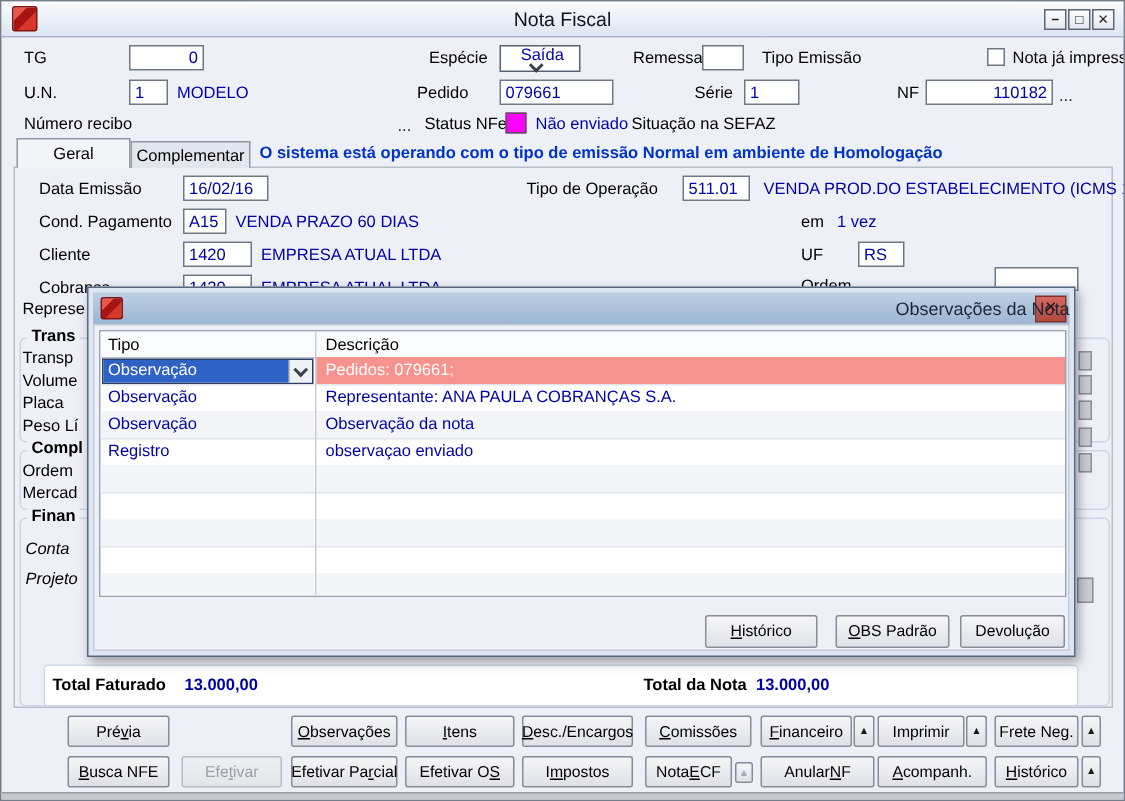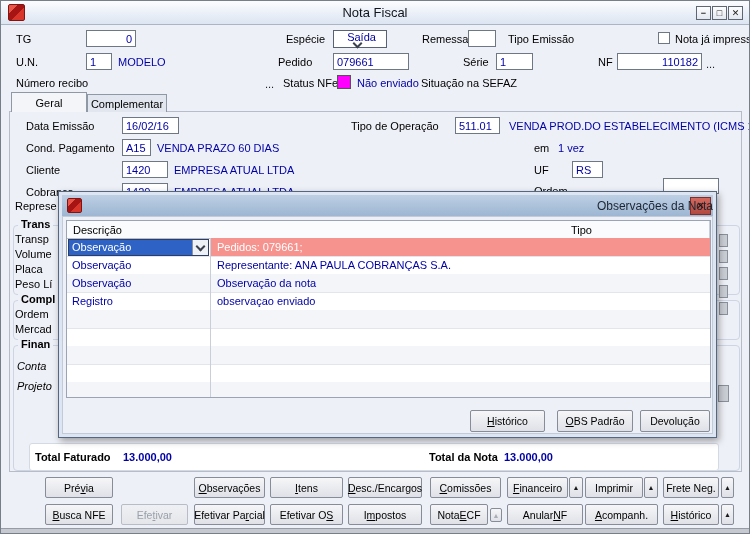--- a/index.html
+++ b/index.html
@@ -104,20 +104,21 @@
   <div class="abs lbl" style="left:15px;top:76px">Número recibo</div>
   <div class="abs dots" style="left:264px;top:78px">...</div>
   <div class="abs lbl" style="left:282px;top:76px">Status NFe</div>
   <div class="abs swatch" style="left:336px;top:74px;width:14px;height:14px"></div>
   <div class="abs lbl blue" style="left:356px;top:76px">Não enviado</div>
   <div class="abs lbl" style="left:420px;top:76px">Situação na SEFAZ</div>
 
   <div class="abs panel" style="left:8px;top:110px;width:733px;height:361px"></div>
   <div class="abs tab" style="left:10px;top:91px;width:76px;height:20px;background:#f3f5f9;z-index:2">Geral</div>
   <div class="abs tab" style="left:86px;top:93px;width:80px;height:18px;background:#e2e6ee">Complementar</div>
+  <div class="abs msg" style="left:172px;top:95px">O sistema está operando com o tipo de emissão Normal em ambiente de Homologação</div>
 
   <div class="abs lbl" style="left:25px;top:119px">Data Emissão</div>
   <div class="abs field" style="left:121px;top:116px;width:57px;height:17px">16/02/16</div>
   <div class="abs lbl" style="left:350px;top:119px">Tipo de Operação</div>
   <div class="abs field" style="left:454px;top:116px;width:45px;height:17px">511.01</div>
   <div class="abs lbl blue" style="left:508px;top:119px">VENDA PROD.DO ESTABELECIMENTO (ICMS 17%)</div>
 
   <div class="abs lbl" style="left:25px;top:141px">Cond. Pagamento</div>
   <div class="abs field" style="left:121px;top:138px;width:29px;height:17px">A15</div>
   <div class="abs lbl blue" style="left:156px;top:141px">VENDA PRAZO 60 DIAS</div>
@@ -193,22 +194,22 @@
 
   <div class="abs dialog">
     <div class="abs dlgtitle">
       <div class="appicon" style="width:13px;height:13px;margin-left:3px"></div>
       <div class="dlgtitletext">Observações da Nota</div>
       <div class="dlgclose" style="margin-left:auto">✕</div>
     </div>
     <div class="abs dlgbody">
       <div class="abs tbl">
         <div class="trow thead" style="top:0">
+          <div class="tcell c1">Tipo</div>
           <div class="tcell c2">Descrição</div>
-          <div class="tcell c1">Tipo</div>
         </div>
         <div class="trow" style="top:17px">
           <div class="tcell c1" style="padding-left:0">
             <div class="combobox">
               <span class="sel">Observação</span>
               <span class="arr">
                   <span class="chev" style="margin:-2px 0 0 0"></span>
                 </span>
             </div>
           </div>

